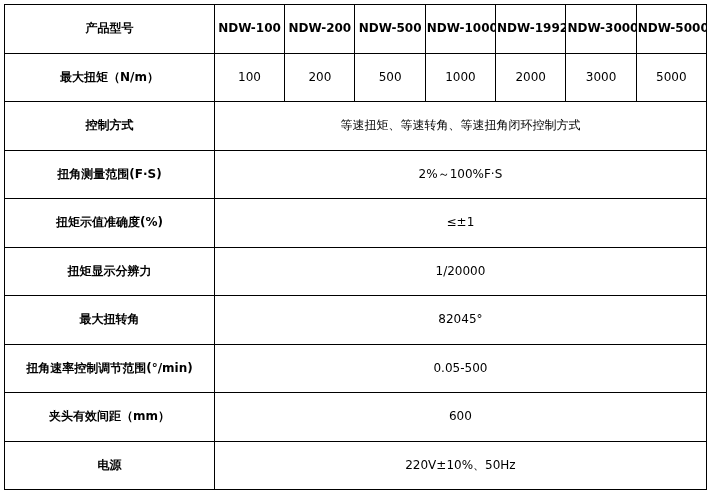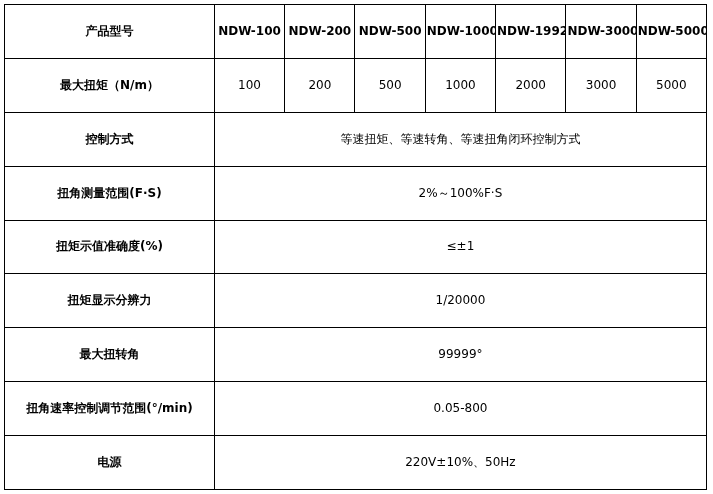--- a/index.html
+++ b/index.html
@@ -101,25 +101,29 @@
       <tr>
         <td class="label">扭矩示值准确度(%)</td>
         <td class="value" colspan="7">≤±1</td>
       </tr>
       <tr>
         <td class="label">扭矩显示分辨力</td>
         <td class="value" colspan="7">1/20000</td>
       </tr>
       <tr>
         <td class="label">最大扭转角</td>
-        <td class="value" colspan="7">99999°</td>
+        <td class="value" colspan="7">82045°</td>
       </tr>
       <tr>
         <td class="label">扭角速率控制调节范围(°/min)</td>
-        <td class="value" colspan="7">0.05-800</td>
+        <td class="value" colspan="7">0.05-500</td>
+      </tr>
+      <tr>
+        <td class="label">夹头有效间距（mm）</td>
+        <td class="value" colspan="7">600</td>
       </tr>
       <tr>
         <td class="label">电源</td>
         <td class="value" colspan="7">220V±10%、50Hz</td>
       </tr>
     </tbody>
   </table>
 </div>
 
 </body></html>

